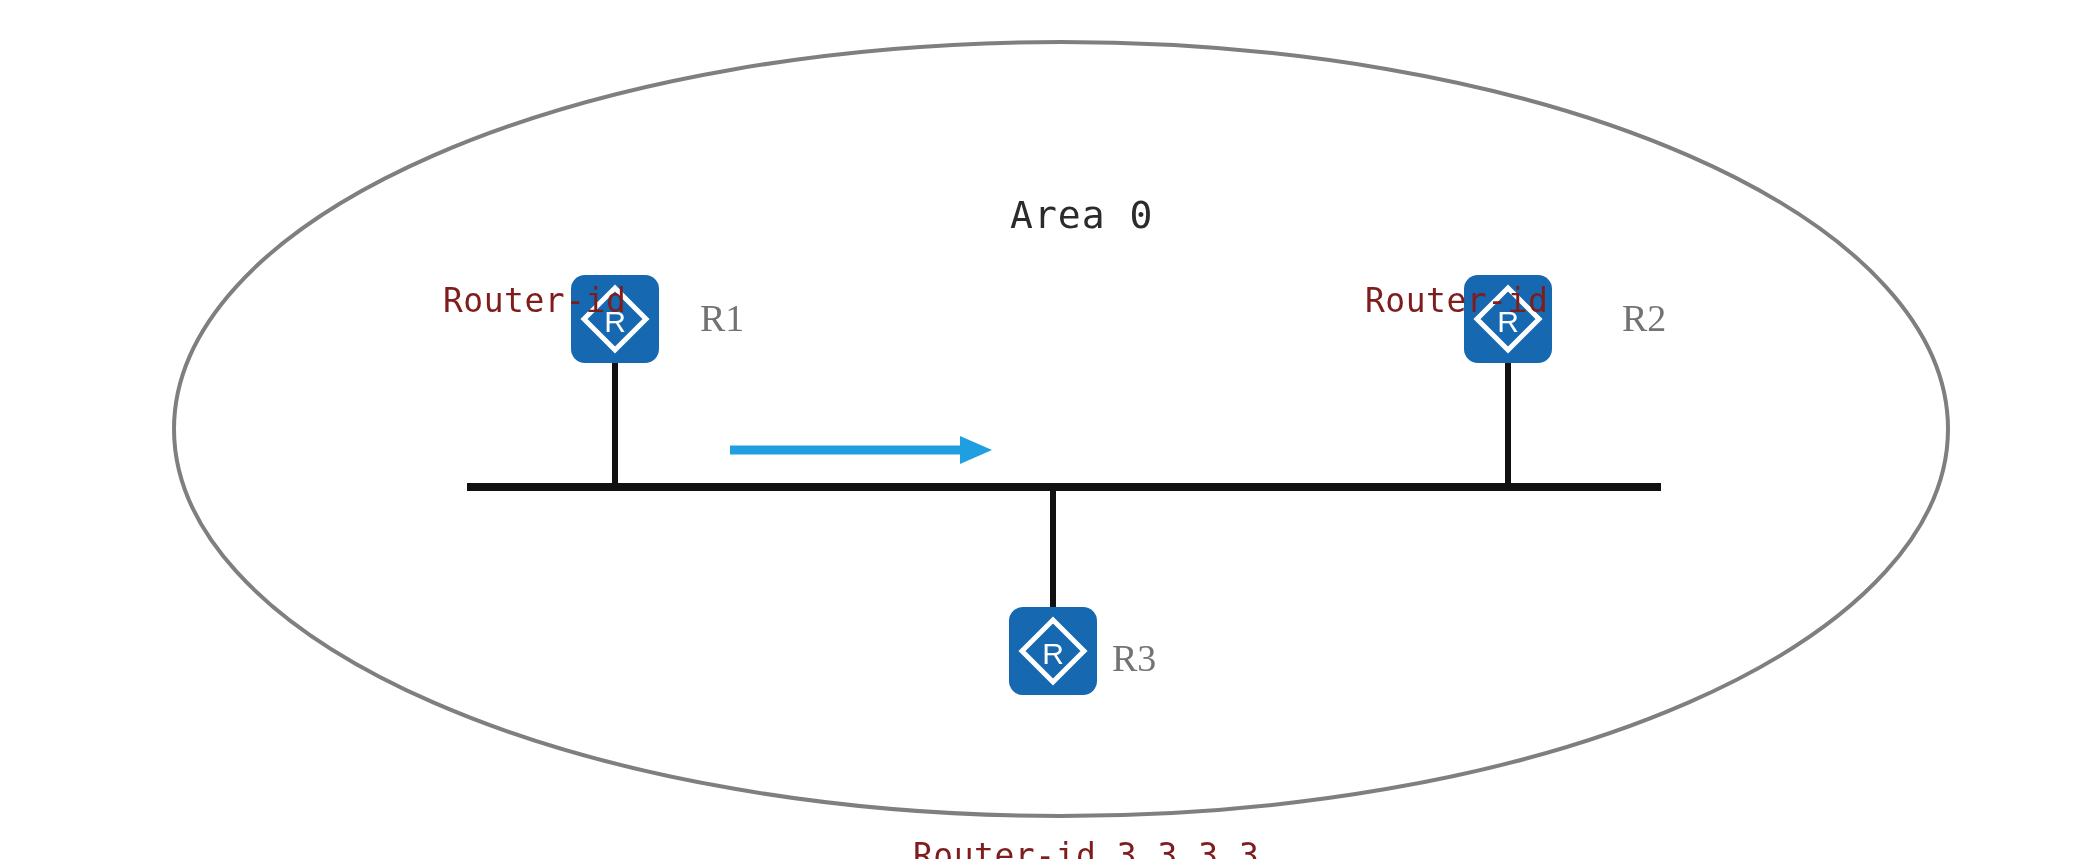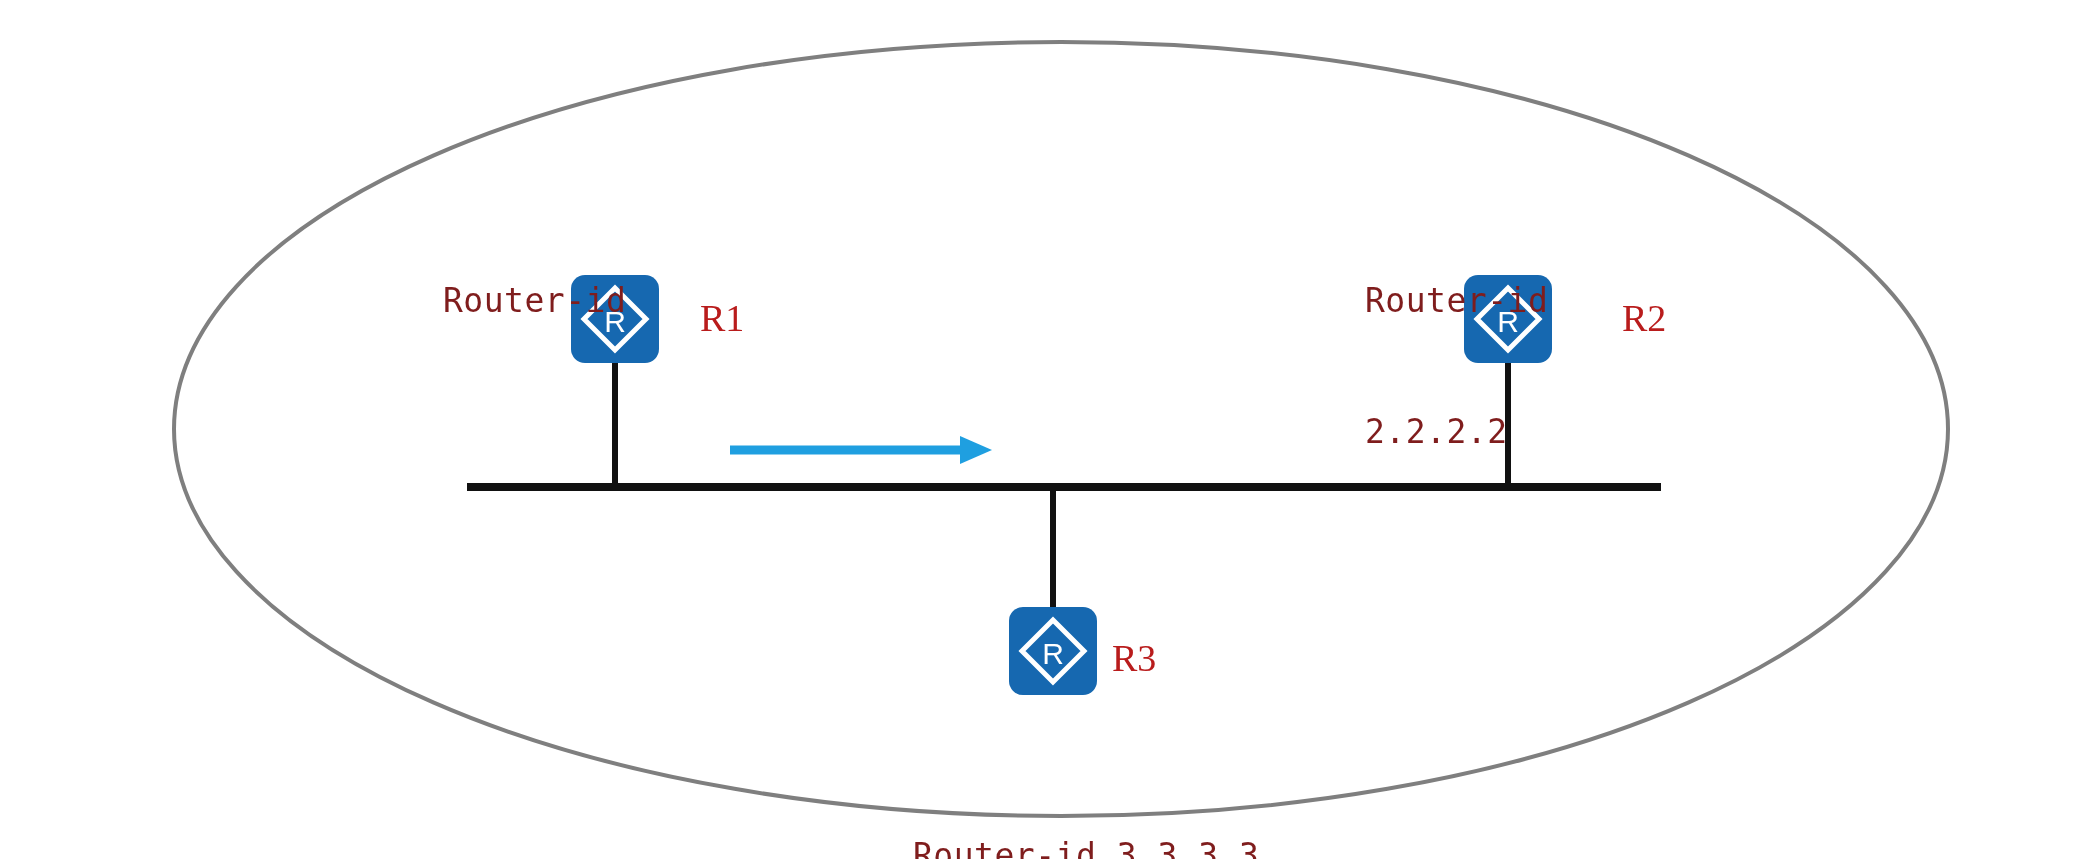--- a/index.html
+++ b/index.html
@@ -40,21 +40,21 @@
   .routerid-label {
     font-family: "DejaVu Sans Mono", monospace;
     font-size: 33px;
     color: #7f1d1d;
     letter-spacing: 0.5px;
   }
   .routerid-label .rid-line { display: block; }
   .node-label {
     font-family: "Liberation Serif", serif;
     font-size: 38px;
-    color: #b91c1c;
+    color: #737373;
   }
   .msg-label {
     font-family: "DejaVu Sans Mono", monospace;
     font-size: 35px;
     color: #1f9fe0;
     letter-spacing: 0.5px;
   }
 
   
   .router-icon {
@@ -81,20 +81,21 @@
     <line id="drop-r2" x1="1508" y1="361" x2="1508" y2="488" stroke="#111111" stroke-width="6"></line>
 
     <line id="drop-r3" x1="1053" y1="486" x2="1053" y2="609" stroke="#111111" stroke-width="6"></line>
 
     <g>
       <line id="msg-arrow-shaft" x1="730" y1="450" x2="966" y2="450" stroke="#1f9fe0" stroke-width="9" stroke-linecap="butt"></line>
       <polygon id="msg-arrow-head" points="960,436 992,450 960,464" fill="#1f9fe0"></polygon>
     </g>
   </svg>
 
+  <div class="txt area-label" style="left:1010px; top:190px;">Area 0</div>
 
   <div class="router-icon" style="left:571px; top:275px;">
     <svg viewBox="0 0 88 88">
       <rect x="0" y="0" width="88" height="88" rx="14" ry="14" fill="#1668b0"></rect>
       <polygon points="44,13 75,44 44,75 13,44" fill="none" stroke="#ffffff" stroke-width="5"></polygon>
       <text x="44" y="57" font-family="Liberation Sans, sans-serif" font-size="30" fill="#ffffff" text-anchor="middle">R</text>
     </svg>
   </div>
   <div class="txt node-label" style="left:700px; top:293px;">R1</div>
   <div class="txt routerid-label" style="left:443px; top:192px;">
@@ -104,21 +105,20 @@
   <div class="router-icon" style="left:1464px; top:275px;">
     <svg viewBox="0 0 88 88">
       <rect x="0" y="0" width="88" height="88" rx="14" ry="14" fill="#1668b0"></rect>
       <polygon points="44,13 75,44 44,75 13,44" fill="none" stroke="#ffffff" stroke-width="5"></polygon>
       <text x="44" y="57" font-family="Liberation Sans, sans-serif" font-size="30" fill="#ffffff" text-anchor="middle">R</text>
     </svg>
   </div>
   <div class="txt node-label" style="left:1594px; top:293px;margin-left:28px;">R2</div>
   <div class="txt routerid-label" style="left:1365px; top:192px;">
     <span class="rid-line">Router-id</span>
-    <span class="rid-line">2.2.2.2</span>
   </div>
 
   <div class="router-icon" style="left:1009px; top:607px;">
     <svg viewBox="0 0 88 88">
       <rect x="0" y="0" width="88" height="88" rx="14" ry="14" fill="#1668b0"></rect>
       <polygon points="44,13 75,44 44,75 13,44" fill="none" stroke="#ffffff" stroke-width="5"></polygon>
       <text x="44" y="57" font-family="Liberation Sans, sans-serif" font-size="30" fill="#ffffff" text-anchor="middle">R</text>
     </svg>
   </div>
   <div class="txt node-label" style="left:1112px; top:633px;">R3</div>

